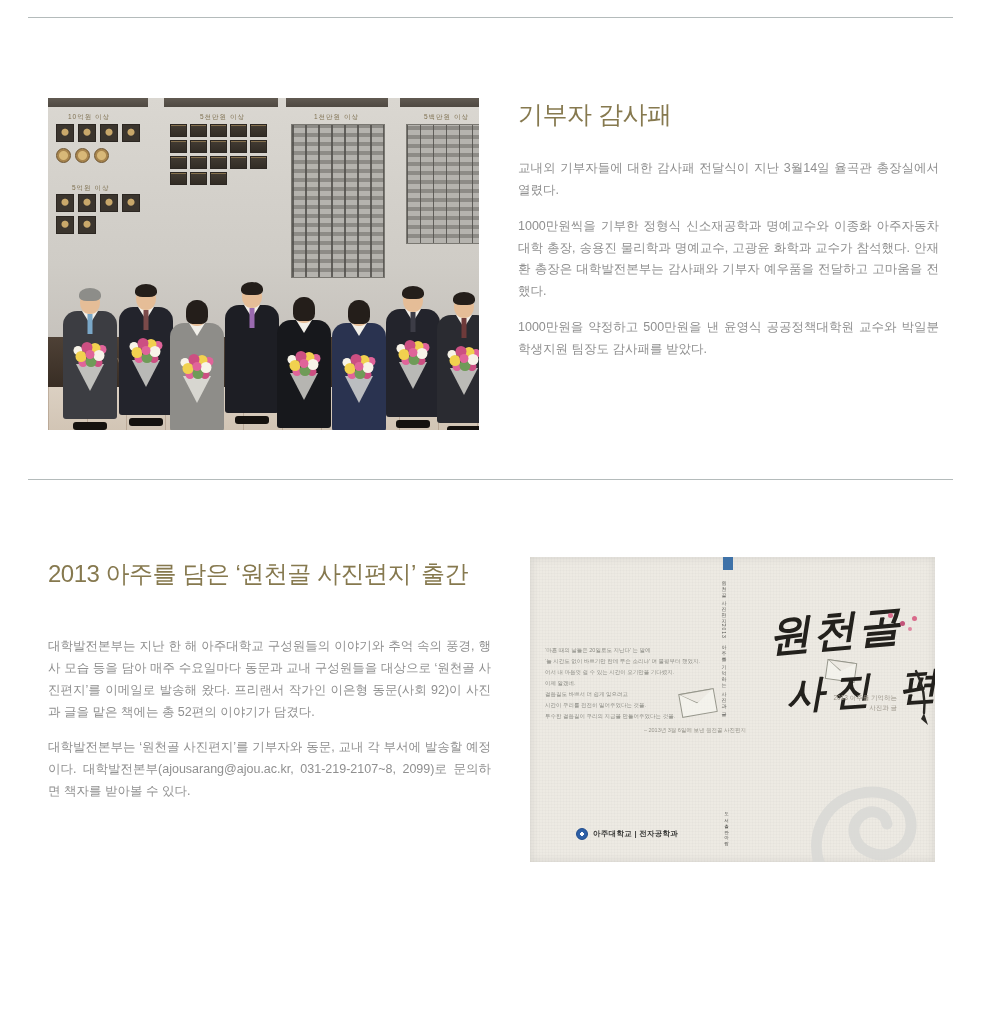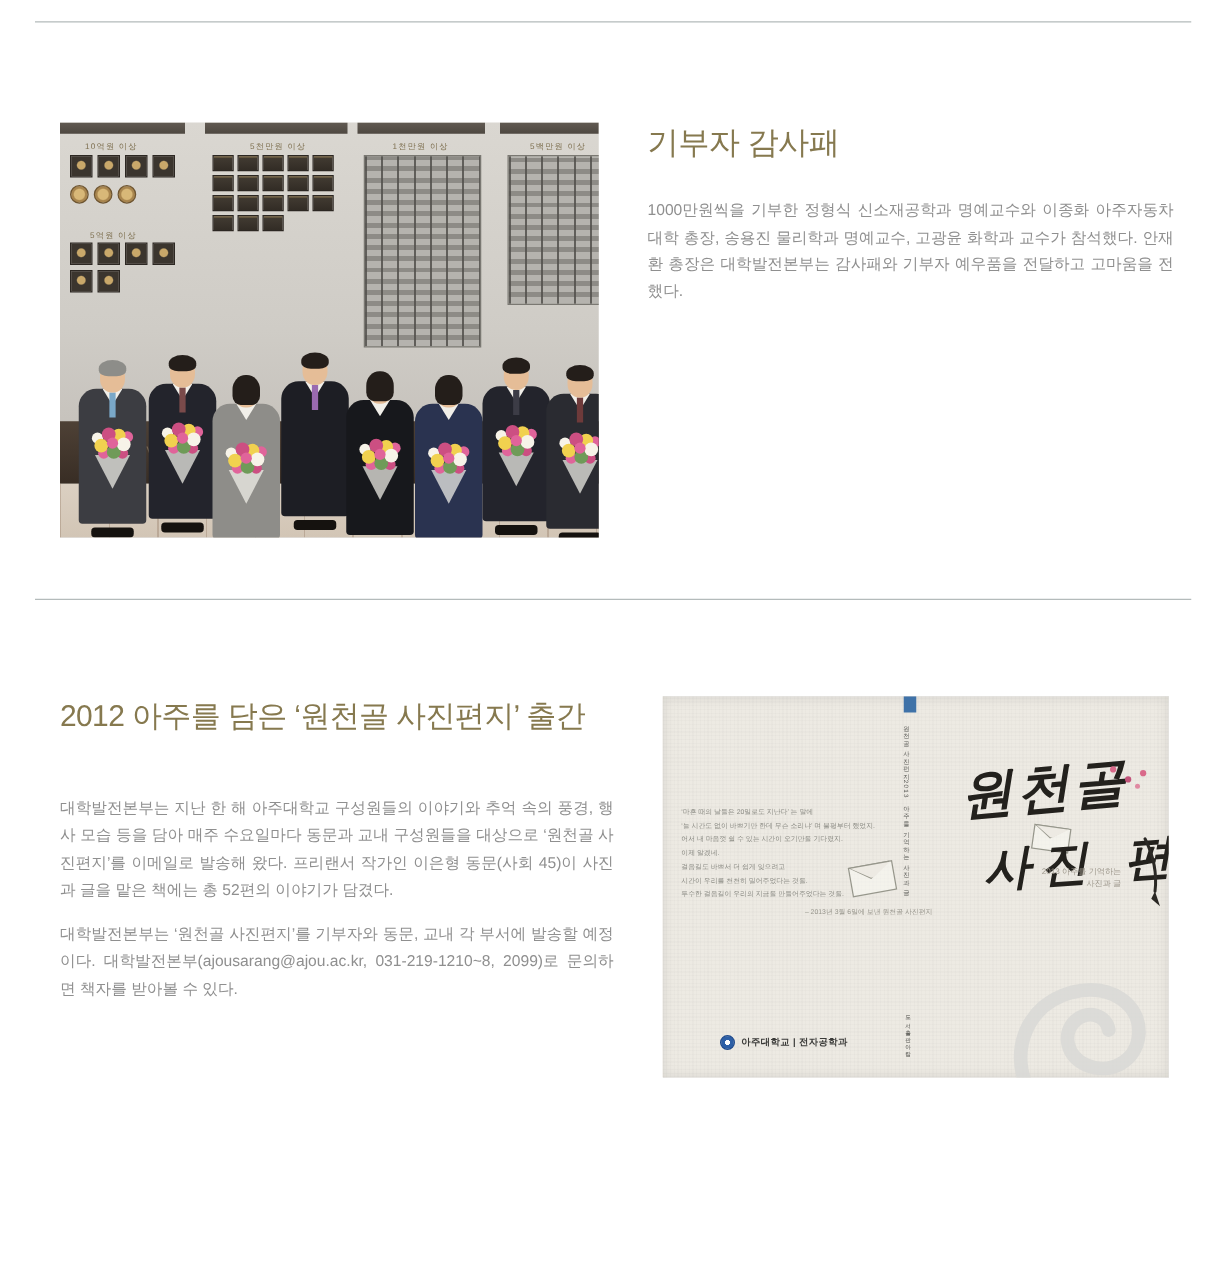--- a/index.html
+++ b/index.html
@@ -247,31 +247,33 @@
       <div class="torso"></div>
       <div class="bouquet"></div>
       <div class="wrapcone"></div>
       <div class="shoes"></div>
     </div>
   </div>
 
   <div id="a1-text">
     <h2 class="art-title">기부자 감사패</h2>
     <div class="body-copy">
+      <p>교내외 기부자들에 대한 감사패 전달식이 지난 3월14일 율곡관 총장실에서 열렸다.</p>
       <p>1000만원씩을 기부한 정형식 신소재공학과 명예교수와 이종화 아주자동차대학 총장, 송용진 물리학과 명예교수, 고광윤 화학과 교수가 참석했다. 안재환 총장은 대학발전본부는 감사패와 기부자 예우품을 전달하고 고마움을 전했다.</p>
+      <p>1000만원을 약정하고 500만원을 낸 윤영식 공공정책대학원 교수와 박일분 학생지원 팀장도 감사패를 받았다.</p>
     </div>
   </div>
 
   <div class="divider" id="divider-mid"></div>
 
-  <h2 class="art-title" id="a2-title">2012 아주를 담은 ‘원천골 사진편지’ 출간</h2>
+  <h2 class="art-title" id="a2-title">2013 아주를 담은 ‘원천골 사진편지’ 출간</h2>
 
   <div id="a2-text" class="body-copy">
-    <p>대학발전본부는 지난 한 해 아주대학교 구성원들의 이야기와 추억 속의 풍경, 행사 모습 등을 담아 매주 수요일마다 동문과 교내 구성원들을 대상으로 ‘원천골 사진편지’를 이메일로 발송해 왔다. 프리랜서 작가인 이은형 동문(사회 45)이 사진과 글을 맡은 책에는 총 52편의 이야기가 담겼다.</p>
-    <p>대학발전본부는 ‘원천골 사진편지’를 기부자와 동문, 교내 각 부서에 발송할 예정이다. 대학발전본부(ajousarang@ajou.ac.kr, 031-219-1210~8, 2099)로 문의하면 책자를 받아볼 수 있다.</p>
+    <p>대학발전본부는 지난 한 해 아주대학교 구성원들의 이야기와 추억 속의 풍경, 행사 모습 등을 담아 매주 수요일마다 동문과 교내 구성원들을 대상으로 ‘원천골 사진편지’를 이메일로 발송해 왔다. 프리랜서 작가인 이은형 동문(사회 92)이 사진과 글을 맡은 책에는 총 52편의 이야기가 담겼다.</p>
+    <p>대학발전본부는 ‘원천골 사진편지’를 기부자와 동문, 교내 각 부서에 발송할 예정이다. 대학발전본부(ajousarang@ajou.ac.kr, 031-219-2107~8, 2099)로 문의하면 책자를 받아볼 수 있다.</p>
   </div>
 
   <div class="book">
     <div class="spine-square"></div>
     <div class="spine-text">원천골 사진편지 2013 아주를 기억하는 사진과 글</div>
     <div class="spine-text2">도 서 출 판 아 람</div>
 
     <div class="poem">
       <div>‘마흔 때의 날들은 20일로도 지난다’ 는 말에</div>
       <div>‘늘 시간도 없이 바쁘기만 한데 무슨 소리냐’ 며 불평부터 했었지.</div>

